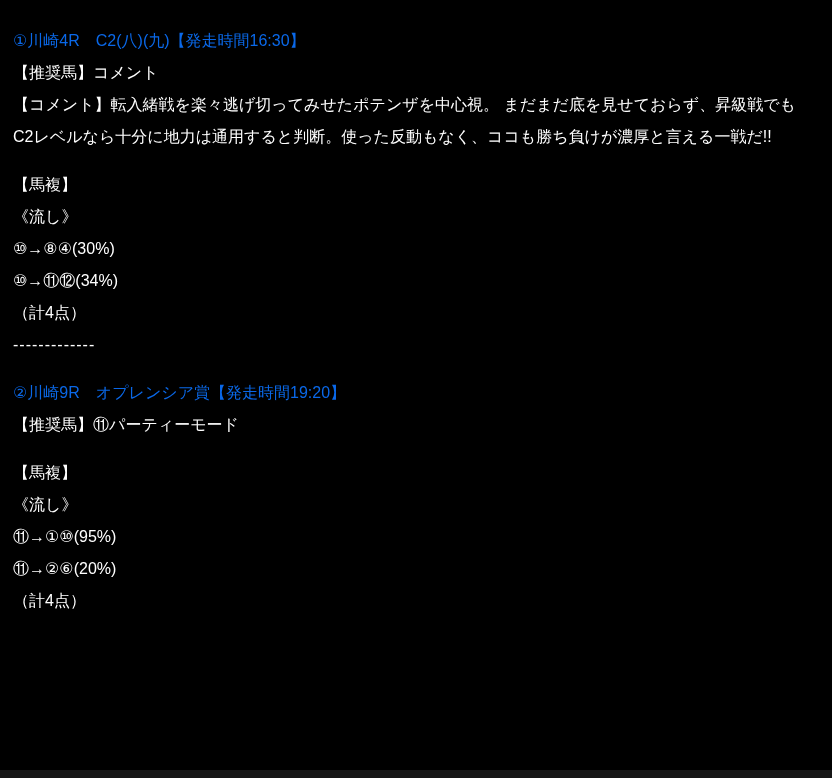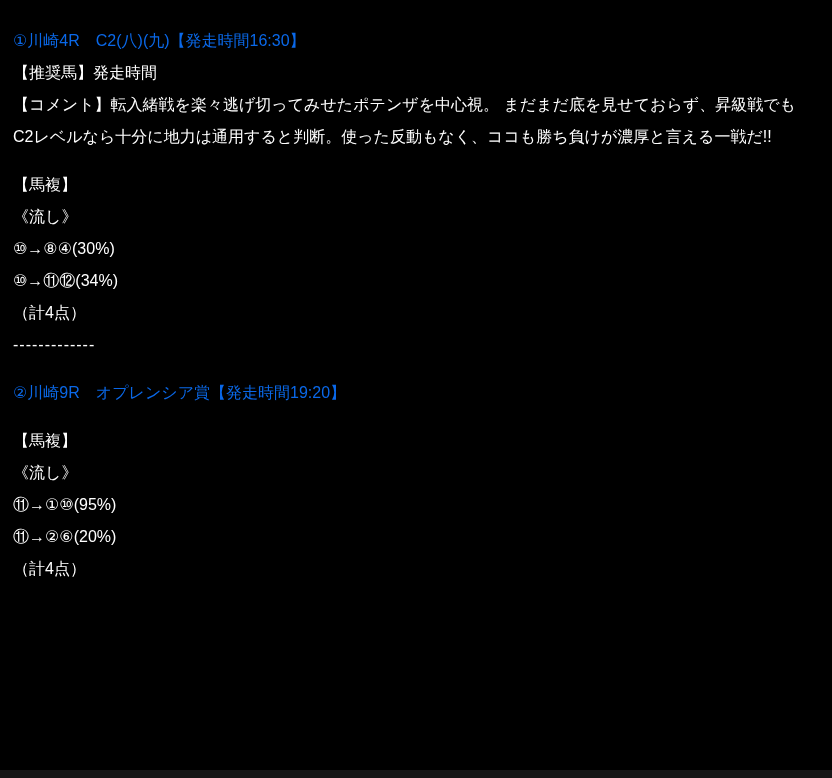--- a/index.html
+++ b/index.html
@@ -48,33 +48,34 @@
     background: #161616;
   }
 </style>
 </head>
 <body>
 
 <main class="content">
 
   <section>
     <h2 class="race-heading">①川崎4R　C2(八)(九)【発走時間16:30】</h2>
-    <p>【推奨馬】発走時間</p>
+    <p>【推奨馬】コメント</p>
     <p>【コメント】転入緒戦を楽々逃げ切ってみせたポテンザを中心視。 まだまだ底を見せておらず、昇級戦でもC2レベルなら十分に地力は通用すると判断。使った反動もなく、ココも勝ち負けが濃厚と言える一戦だ!!</p>
     <p class="gap-above">【馬複】</p>
     <p>《流し》</p>
     <p>⑩→⑧④(30%)</p>
     <p>⑩→⑪⑫(34%)</p>
     <p>（計4点）</p>
   </section>
 
   <p class="separator">-------------</p>
 
   <section>
     <h2 class="race-heading gap-above">②川崎9R　オプレンシア賞【発走時間19:20】</h2>
+    <p>【推奨馬】⑪パーティーモード</p>
     <p class="gap-above">【馬複】</p>
     <p>《流し》</p>
     <p>⑪→①⑩(95%)</p>
     <p>⑪→②⑥(20%)</p>
     <p>（計4点）</p>
   </section>
 
 </main>
 
 <div class="bottom-strip"></div>

